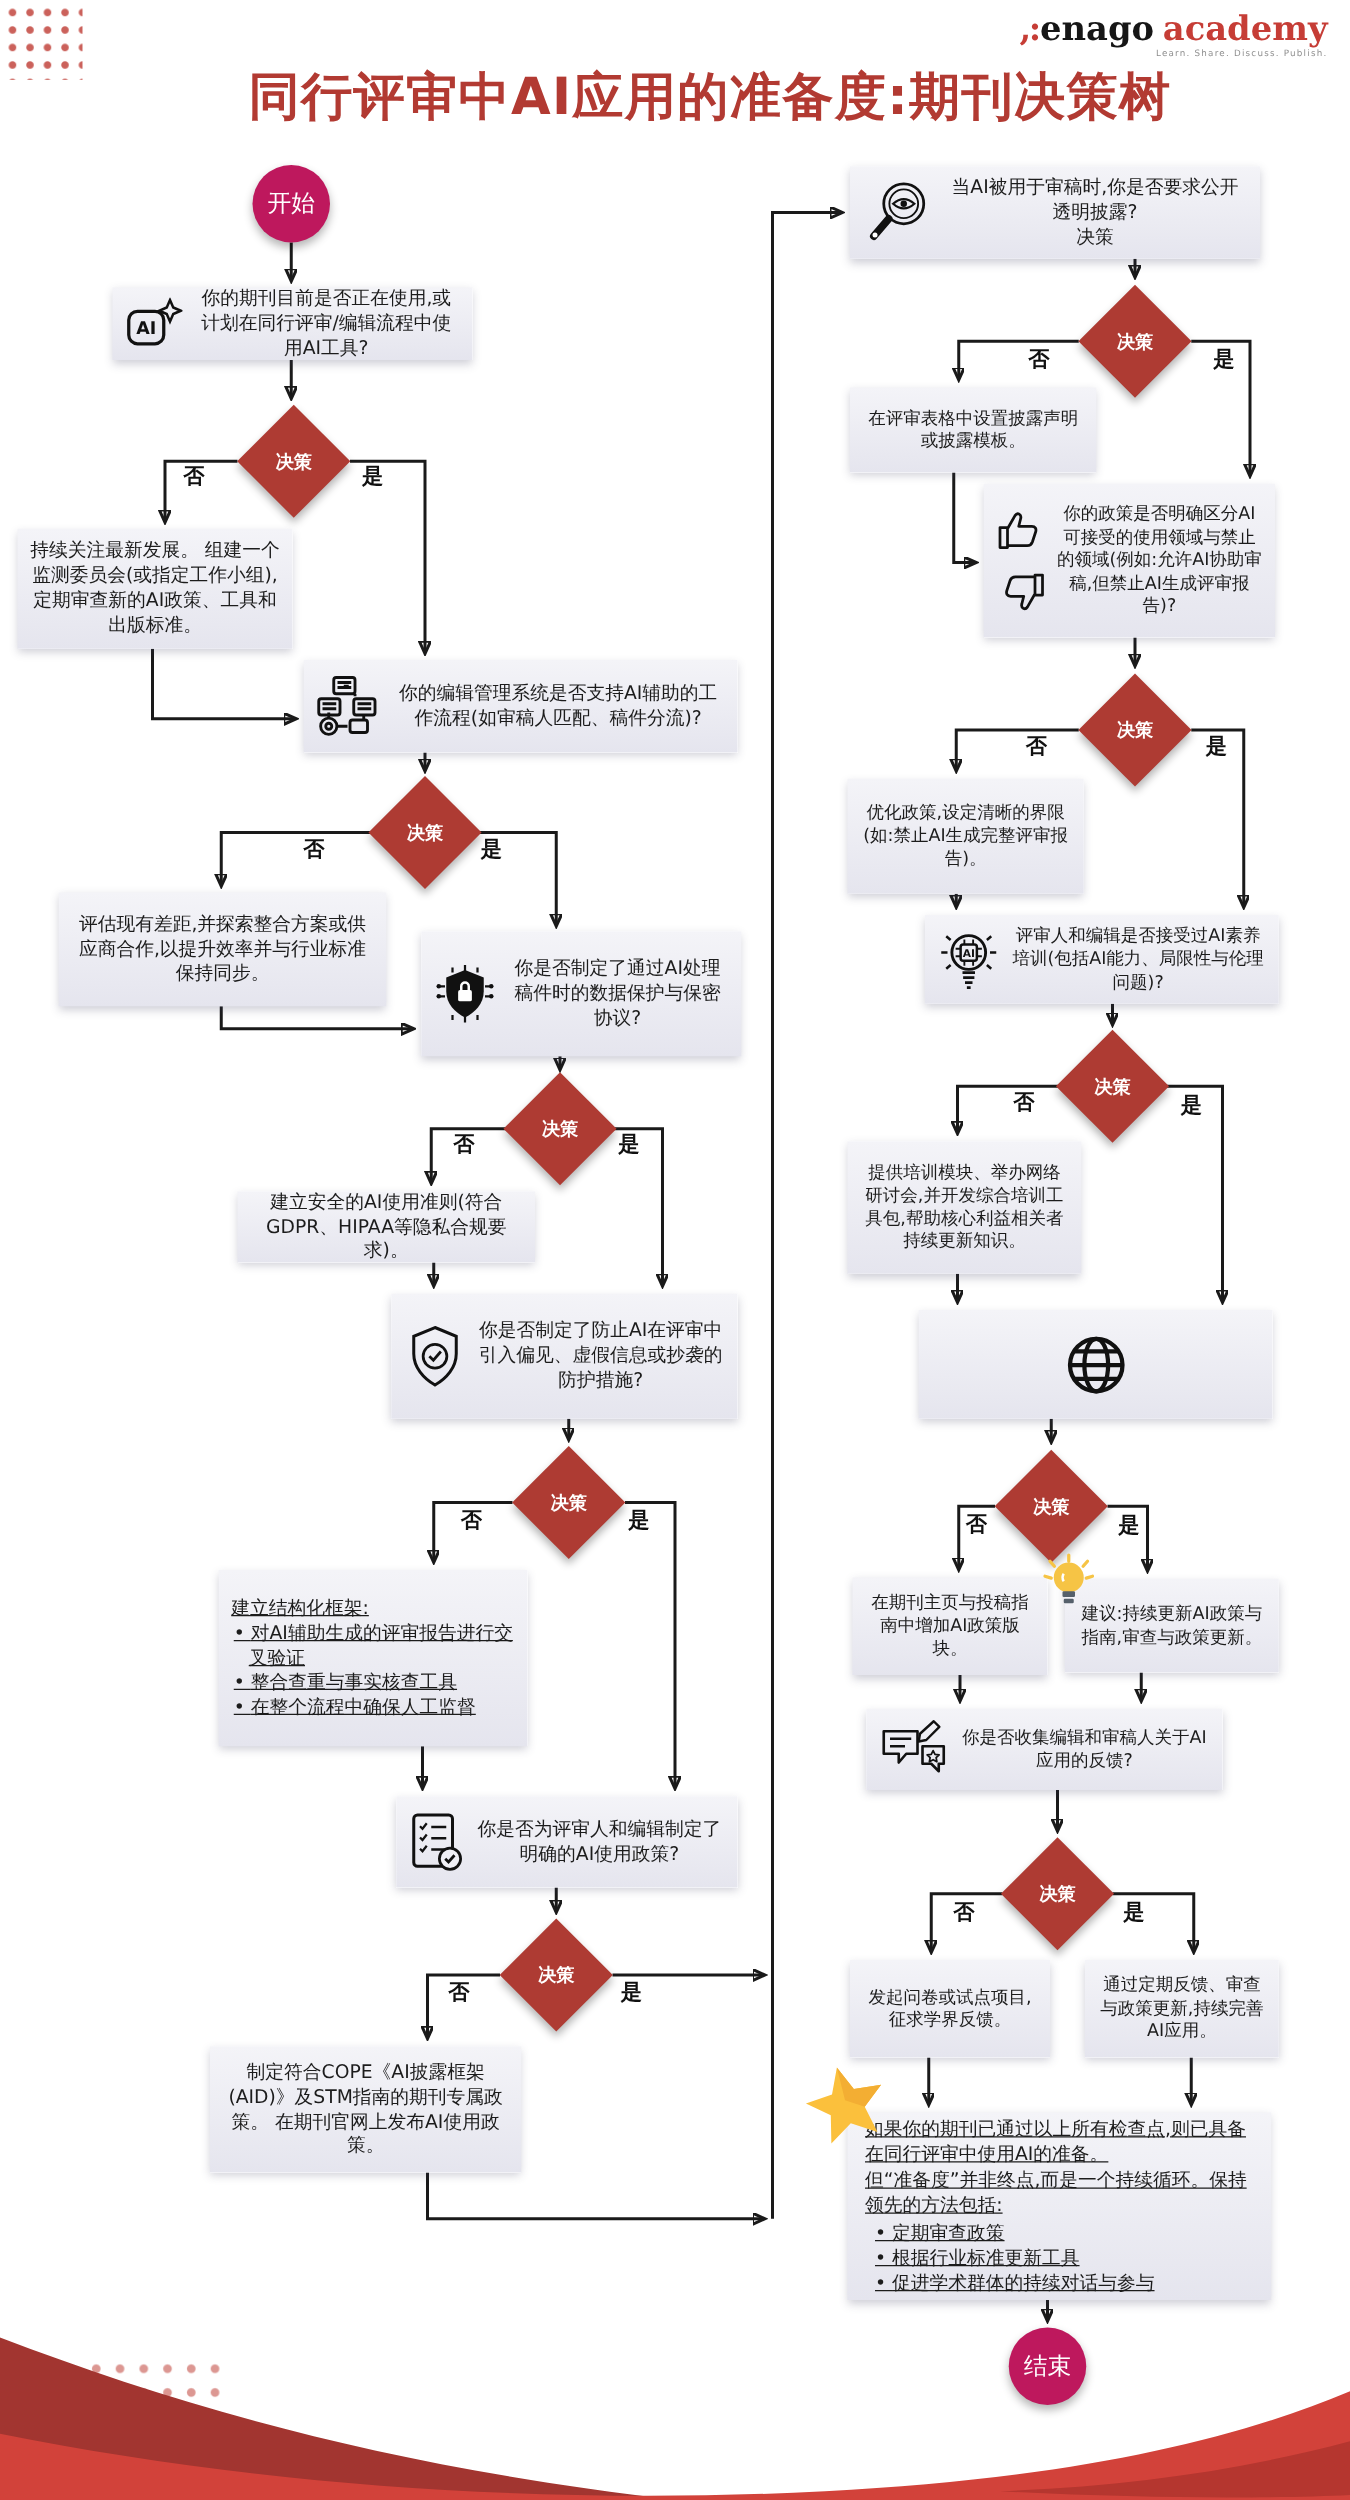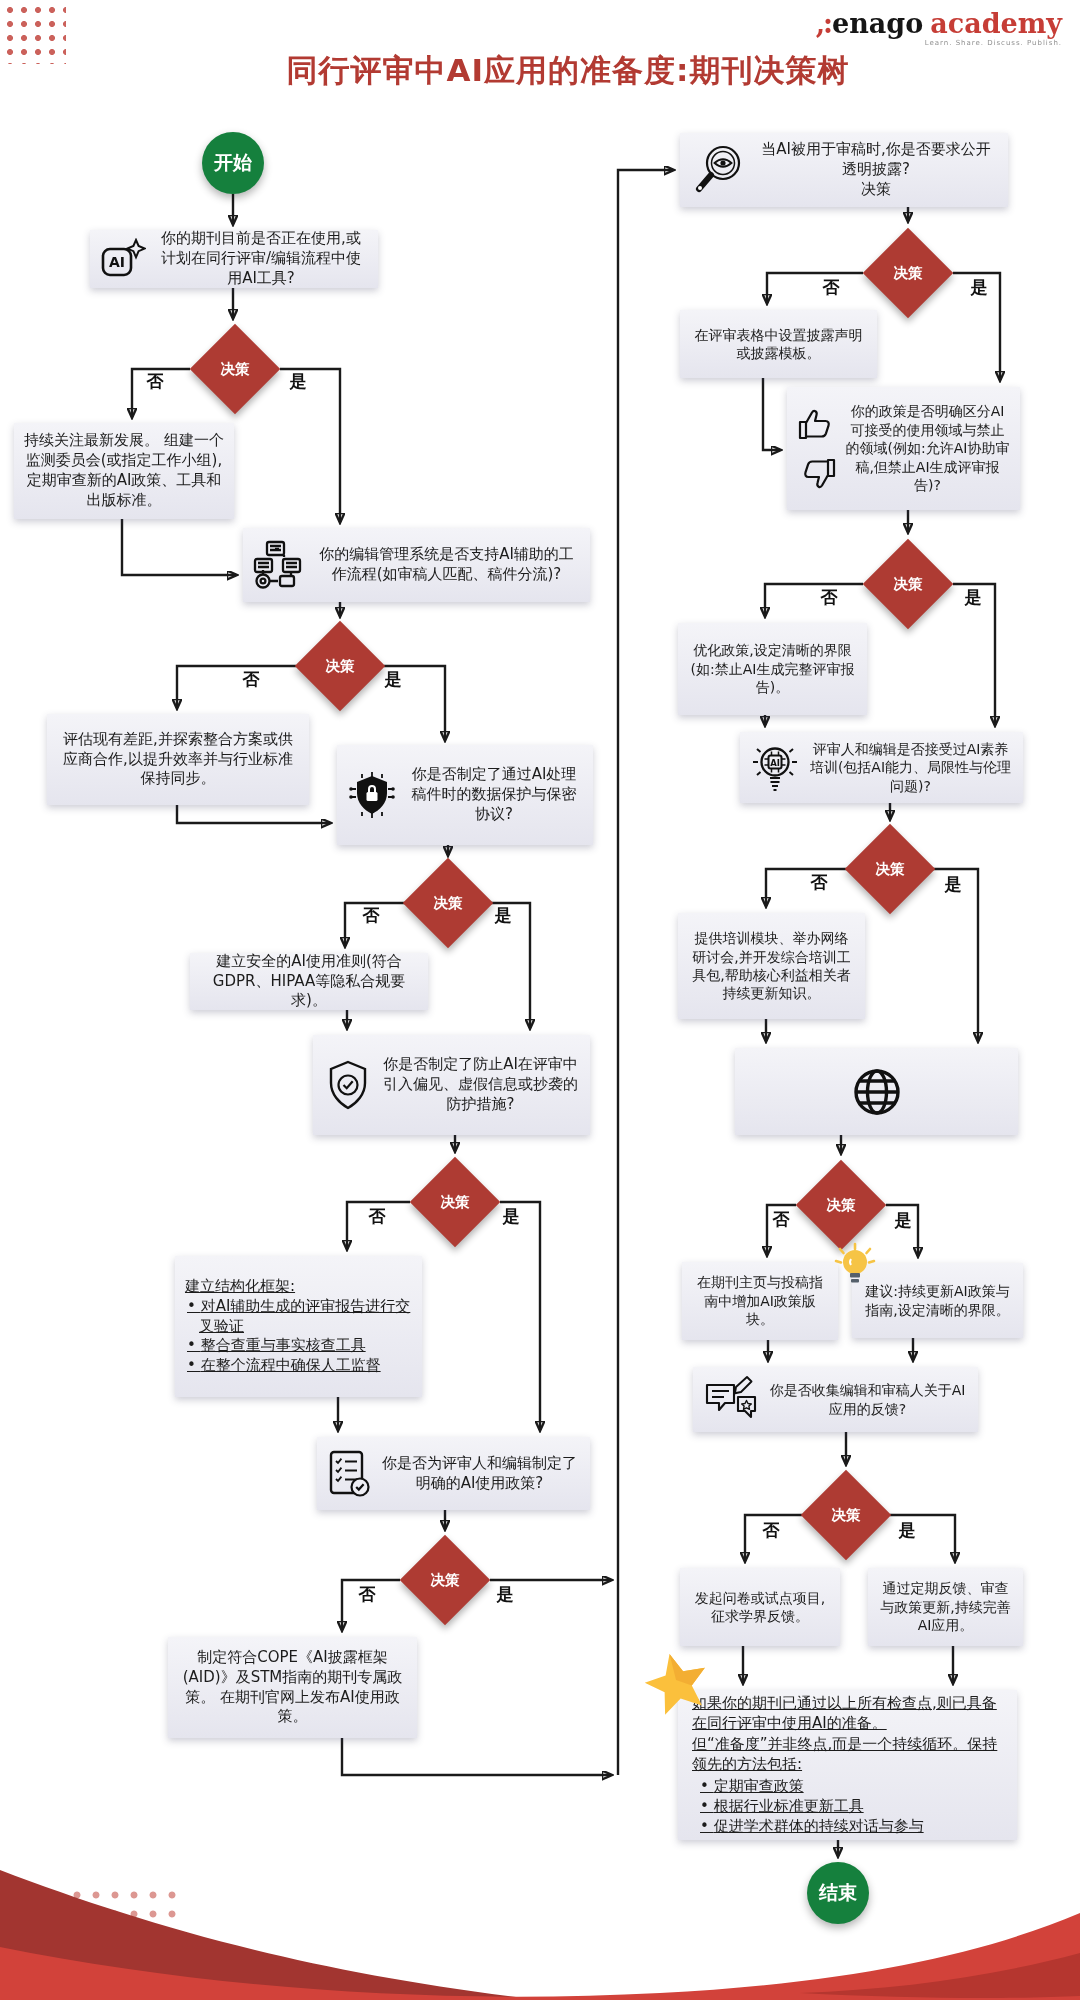--- a/index.html
+++ b/index.html
@@ -13,21 +13,21 @@
     background-image:radial-gradient(circle at 5px 5px,rgba(214,133,127,.85) 3px,transparent 3.9px);
     background-size:19px 19px;}
   .logo{position:absolute;top:10px;right:18px;z-index:4;text-align:right;line-height:1;
         font-family:"DejaVu Serif","Liberation Serif",serif;font-size:27px;font-weight:bold;}
   .lg-mark{color:#C63D36;letter-spacing:-2px;}
   .lg-name{color:#161616;margin-left:1px;}
   .lg-suffix{color:#C63D36;margin-left:7px;}
   .lg-tag{font-family:"DejaVu Sans",sans-serif;font-size:7px;font-weight:normal;color:#8f8f8f;
           letter-spacing:.14em;margin-top:3px;}
   .title{position:absolute;left:140px;top:50px;width:856px;z-index:4;text-align:center;
-         font-size:31px;font-weight:bold;color:#B23A32;letter-spacing:1px;}
+         font-size:41px;font-weight:bold;color:#B23A32;letter-spacing:1px;}
   .wires{position:absolute;left:0;top:0;z-index:1;}
   .wires path{fill:none;stroke:#1a1a1a;stroke-width:2.4px;}
   .box{position:absolute;z-index:2;box-sizing:border-box;display:flex;align-items:center;
        justify-content:center;gap:8px;padding:8px 10px;text-align:center;font-size:15px;line-height:1.32;
        background:linear-gradient(180deg,#f4f4f8 0%,#e5e5ee 100%);
        box-shadow:0 3px 7px rgba(60,60,90,.25);}
   .box .icon{flex:none;display:flex;align-items:center;justify-content:center;}
   .box .txt{flex:1;}
   .box.sm{font-size:14px;}
   .box.leftal{text-align:left;text-decoration:underline;}
@@ -35,22 +35,22 @@
   .bl::before{content:"• ";}
   .bl2{padding-left:22px;text-indent:-14px;}
   .bl2::before{content:"•  ";}
   .diamond{position:absolute;width:90px;height:90px;z-index:2;}
   .dshape{position:absolute;left:13px;top:13px;width:64px;height:64px;background:#AE3B33;
           transform:rotate(45deg);box-shadow:3px 3px 7px rgba(0,0,0,.3);}
   .dlabel{position:absolute;inset:0;display:flex;align-items:center;justify-content:center;
           color:#fff;font-weight:bold;font-size:14.5px;}
   .blabel{position:absolute;z-index:3;transform:translate(-50%,-50%);font-weight:bold;
           font-size:17px;color:#111;}
-  .circle{position:absolute;z-index:3;width:62px;height:62px;border-radius:50%;background:#15803d;
-          color:#fff;display:flex;align-items:center;justify-content:center;font-weight:bold;
+  .circle{position:absolute;z-index:3;width:62px;height:62px;border-radius:50%;background:#be185d;
+          color:#fff;display:flex;align-items:center;justify-content:center;font-weight:normal;
           font-size:19px;box-shadow:0 4px 8px rgba(0,0,0,.3);}
   .floaticon{position:absolute;z-index:3;}
   .footer{position:absolute;left:0;top:1855px;z-index:1;}
   .final-p{margin:0 0 2px 0;}
 </style>
 </head>
 <body>
 
 <div id="canvas">
 
@@ -349,21 +349,21 @@
     <div class="dlabel">决策</div>
   </div>
   <span class="blabel" style="left:781px;top:1219px">否</span>
   <span class="blabel" style="left:903px;top:1220px">是</span>
 
   <div class="box sm" style="left:682px;top:1262px;width:156px;height:78px">
     <span class="txt">在期刊主页与投稿指南中增加AI政策版块。</span>
   </div>
 
   <div class="box sm" style="left:852px;top:1263px;width:171px;height:75px">
-    <span class="txt">建议:持续更新AI政策与指南,设定清晰的界限。</span>
+    <span class="txt">建议:持续更新AI政策与指南,审查与政策更新。</span>
   </div>
   <span class="floaticon" style="left:832px;top:1242px">
     <svg width="46" height="48" viewBox="0 0 46 48">
       <g stroke="#F6C445" stroke-width="2.6" stroke-linecap="round">
         <path d="M23 2 v5 M8 7 l3.5 4 M38 7 l-3.5 4 M4 19 l5 1.5 M42 19 l-5 1.5"></path>
       </g>
       <circle cx="23" cy="20" r="12" fill="#F6C445"></circle>
       <path d="M19 17 q-2 3 0 6" stroke="#fff" stroke-width="2" fill="none"></path>
       <rect x="18" y="31" width="10" height="4.5" rx="1" fill="#55606b"></rect>
       <rect x="19" y="37" width="8" height="3.5" rx="1" fill="#55606b"></rect>

